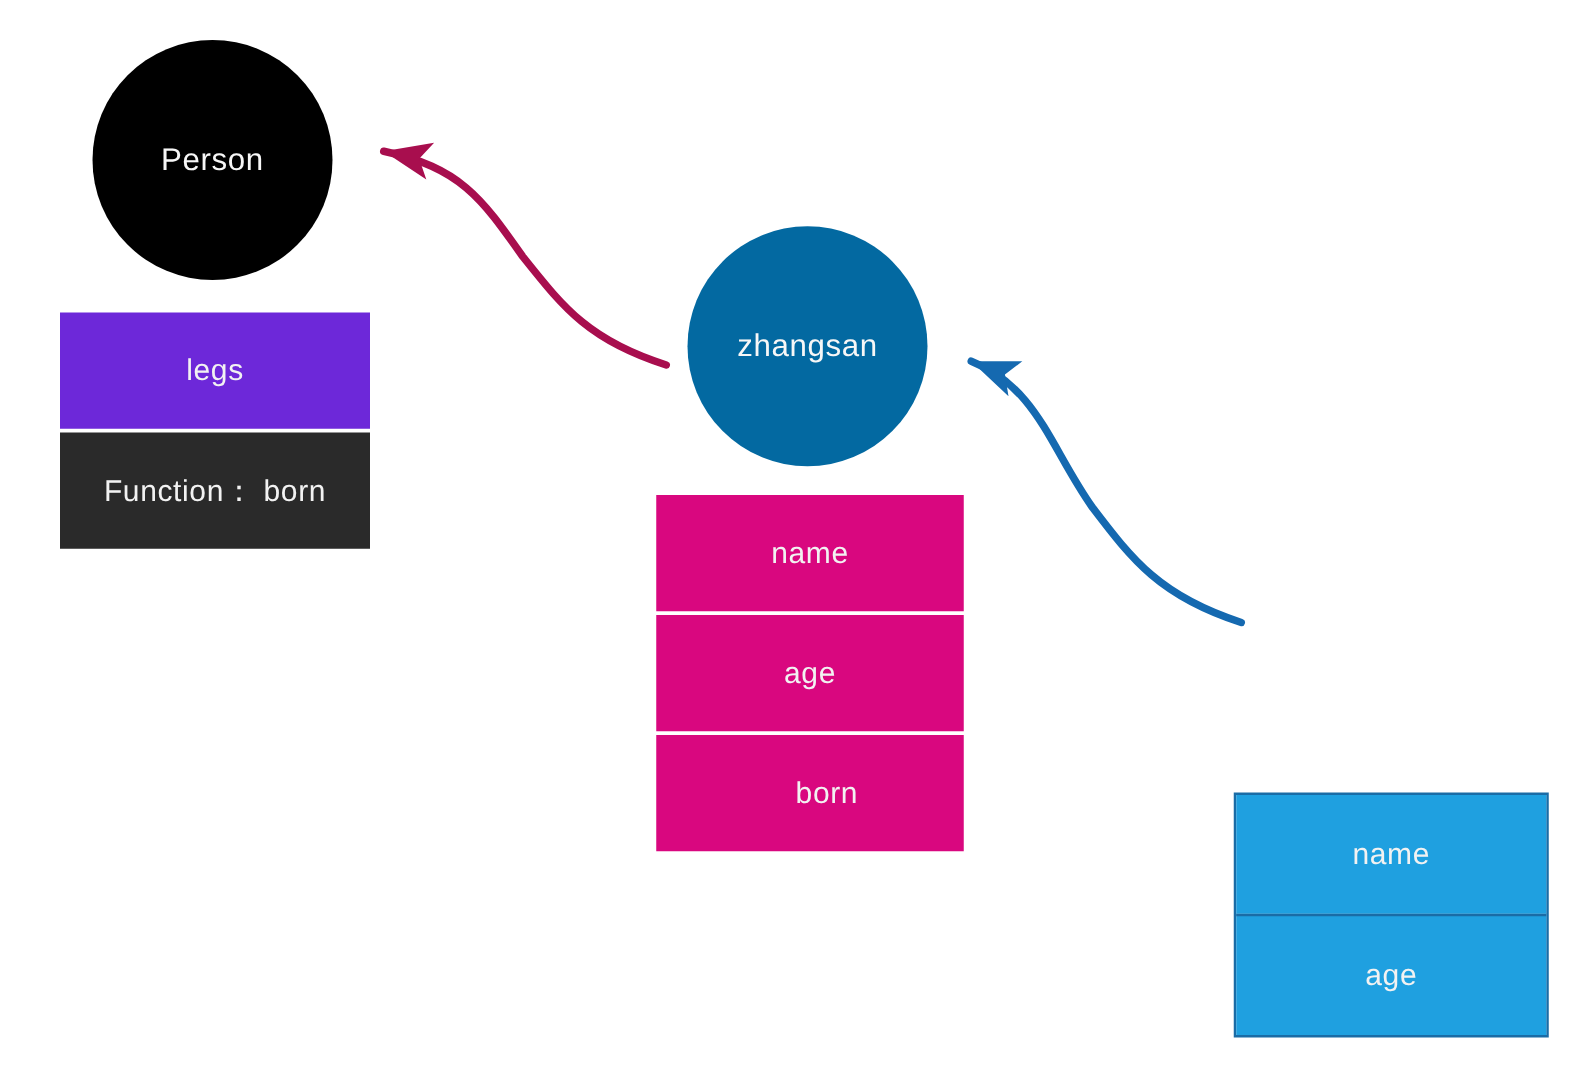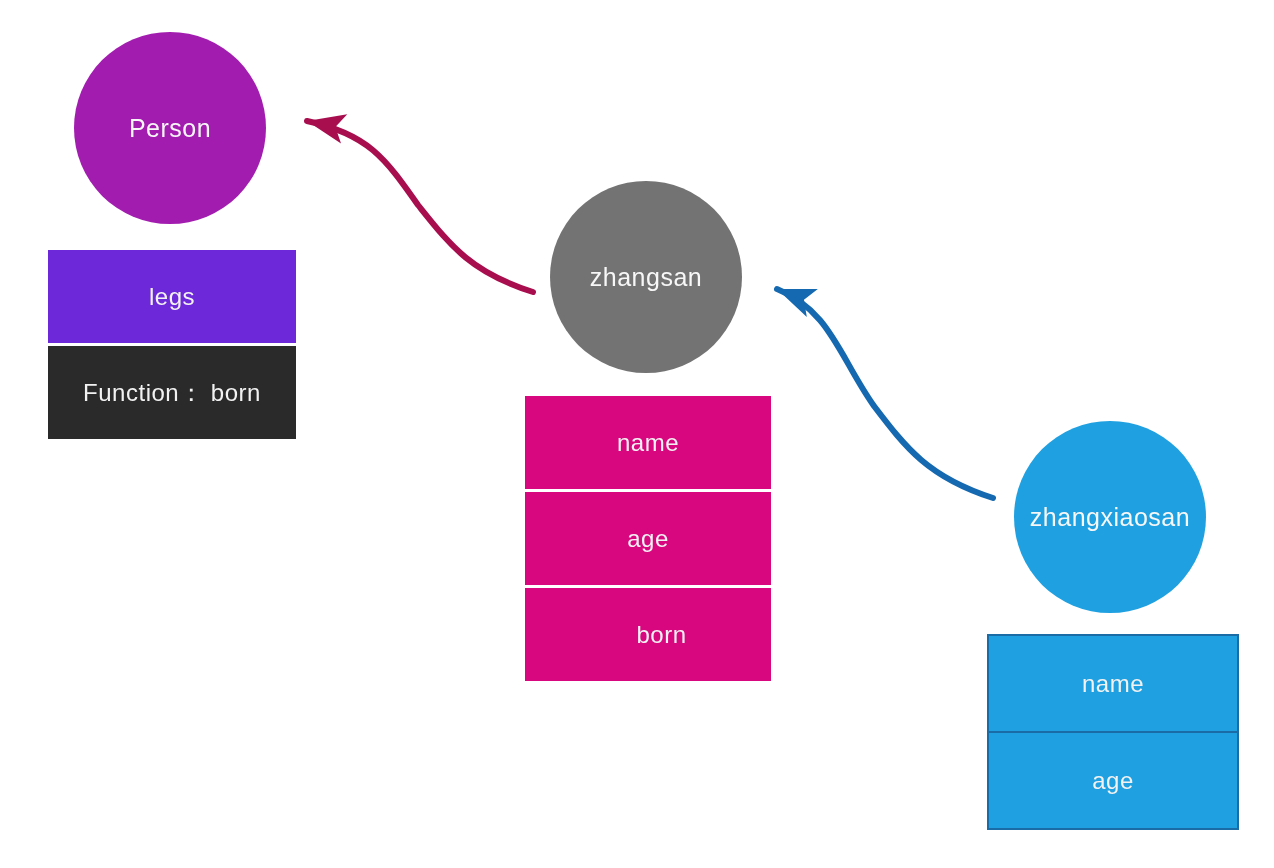--- a/index.html
+++ b/index.html
@@ -83,50 +83,47 @@
         <path d="M 38 15 L 0 0 L 9 15 L 0 30 Z" fill="#a80e4e"></path>
       </marker>
       <marker id="head-1" markerUnits="userSpaceOnUse" markerWidth="39" markerHeight="31" refX="38" refY="15" orient="auto">
         <path d="M 38 15 L 0 0 L 9 15 L 0 30 Z" fill="#1569b0"></path>
       </marker>
     </defs>
     <path class="edge" d="M 533 292 C 470 272, 450 245, 418 205 C 385 158, 368 134, 307 121" marker-end="url(#head-0)" stroke="#a80e4e"></path>
     <path class="edge" d="M 993 498 C 928 477, 906 448, 874 406 C 840 358, 830 310, 777 289" marker-end="url(#head-1)" stroke="#1569b0"></path>
   </svg>
 
-  <div class="circle person-circle" style="background-color: #a21caf;">
+  <div class="circle person-circle" style="background-color: #000000;">
     <span>Person</span>
   </div>
   <div class="attr-table person-table">
     <div class="attr-row" style="background-color: #6d28d9;">
       <span>legs</span>
     </div>
     <div class="attr-row" style="background-color: rgb(42, 42, 42);">
       <span>Function： born</span>
     </div>
   </div>
 
-  <div class="circle zhangsan-circle" style="background-color: #737373; text-align: center;">
+  <div class="circle zhangsan-circle" style="background-color: #0369a1; text-align: center;">
     <span>zhangsan</span>
   </div>
   <div class="attr-table zhangsan-table">
     <div class="attr-row" style="background-color: rgb(217, 7, 127);">
       <span>name</span>
     </div>
     <div class="attr-row" style="background-color: rgb(217, 7, 127);">
       <span>age</span>
     </div>
     <div class="attr-row" style="background-color: rgb(217, 7, 127); padding-left: 27px;">
       <span>born</span>
     </div>
   </div>
 
-  <div class="circle zhangxiaosan-circle" style="background-color: rgb(31, 160, 224);">
-    <span>zhangxiaosan</span>
-  </div>
   <div class="attr-table zhangxiaosan-table">
     <div class="attr-row" style="background-color: rgb(31, 160, 224);">
       <span>name</span>
     </div>
     <div class="attr-row" style="background-color: rgb(31, 160, 224);">
       <span>age</span>
     </div>
   </div>
 
 </div>

